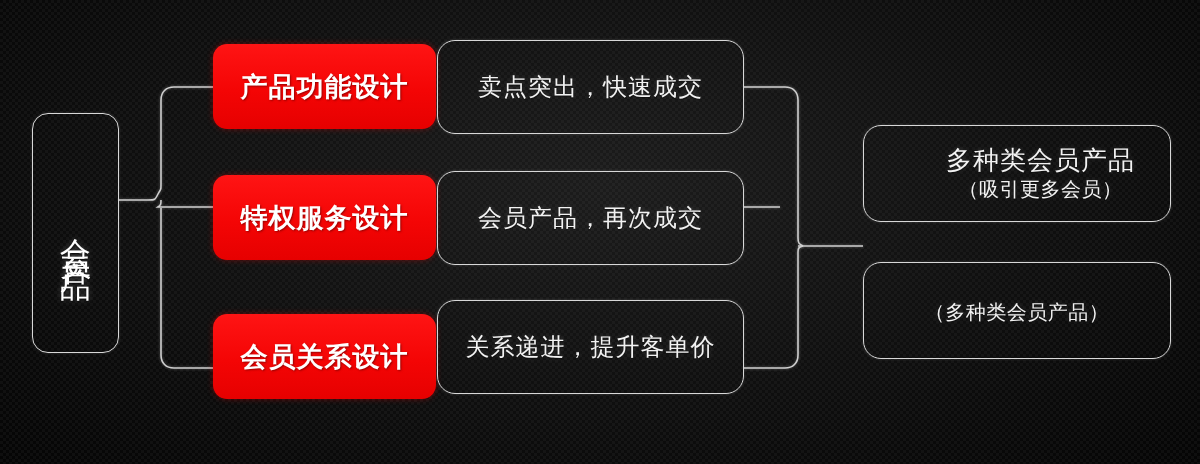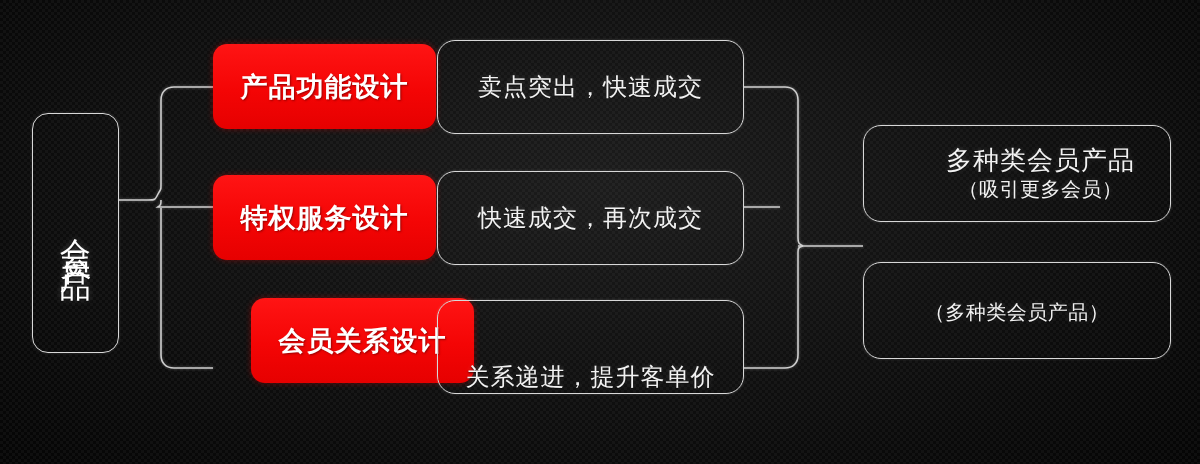--- a/index.html
+++ b/index.html
@@ -74,37 +74,37 @@
     width: 223px;
     height: 85px;
     font-size: 27px;
     letter-spacing: 1px;
   }
   .red-node .rlabel {
     text-shadow: 1px 1px 2px rgba(120,0,0,0.75);
   }
   #red-1 { top: 44px; }
   #red-2 { top: 175px; }
-  #red-3 { top: 298px; margin-left: 38px; }
+  #red-3 { top: 314px; }
 
   
   .desc-node {
     left: 437px;
     width: 307px;
     height: 94px;
     font-size: 24px;
     letter-spacing: 1px;
     z-index: 1;
   }
   .desc-node .dlabel {
     text-shadow: 0 1px 2px rgba(0,0,0,0.85), 0 0 5px rgba(255,255,255,0.2);
   }
   #desc-1 { top: 40px; }
   #desc-2 { top: 171px; }
-  #desc-3 { top: 300px; align-items: flex-end; }
+  #desc-3 { top: 300px; }
 
   
   .outcome-node {
     left: 863px;
     width: 308px;
     height: 97px;
     flex-direction: column;
     justify-content: center;
     gap: 0px;
   }
@@ -168,21 +168,21 @@
     <span class="rlabel">产品功能设计</span>
   </div>
   <div class="node outline-node desc-node" id="desc-1">
     <span class="dlabel">卖点突出，快速成交</span>
   </div>
 
   <div class="node red-node" id="red-2">
     <span class="rlabel">特权服务设计</span>
   </div>
   <div class="node outline-node desc-node" id="desc-2">
-    <span class="dlabel">快速成交，再次成交</span>
+    <span class="dlabel">会员产品，再次成交</span>
   </div>
 
   <div class="node red-node" id="red-3">
     <span class="rlabel">会员关系设计</span>
   </div>
   <div class="node outline-node desc-node" id="desc-3">
     <span class="dlabel">关系递进，提升客单价</span>
   </div>
 
   <div class="node outline-node outcome-node" id="outcome-1">

